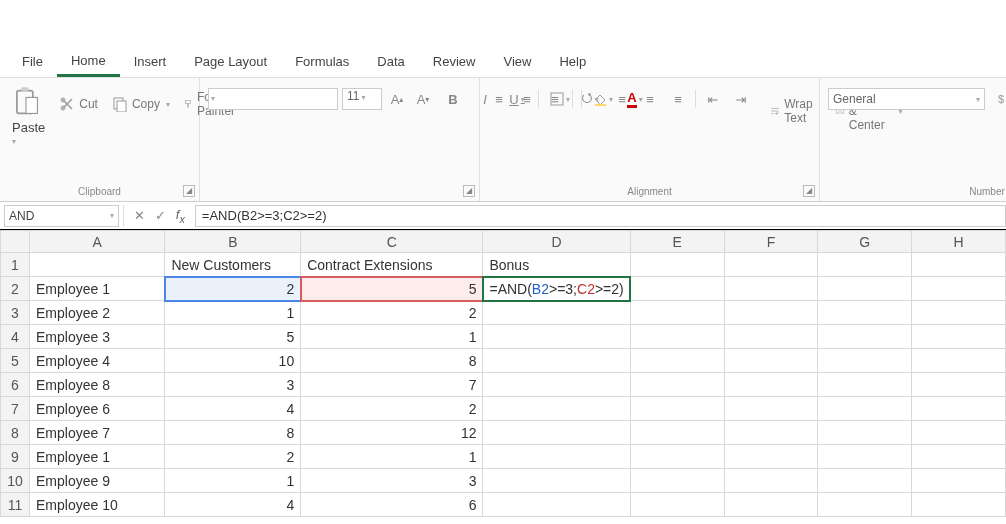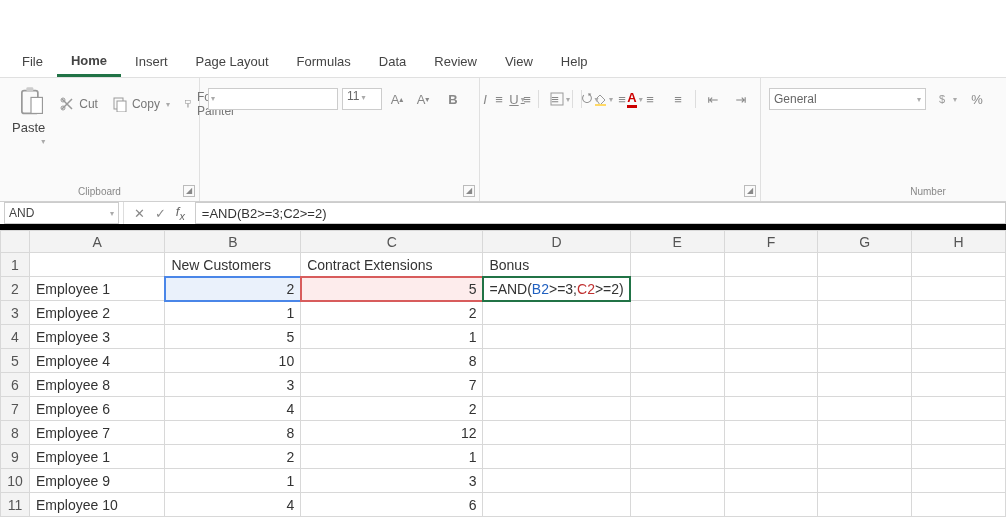--- a/index.html
+++ b/index.html
@@ -1,47 +1,47 @@
 <!DOCTYPE html>
 <html><head>
 <meta charset="utf-8">
 <style>
   * { box-sizing: border-box; margin: 0; padding: 0; }
   html, body { width: 1006px; height: 524px; font-family: "Segoe UI", Arial, sans-serif; font-size: 13px; color: #444; background: #fff; overflow: hidden; }
   
   
   .menubar { display: flex; align-items: center; height: 32px; padding: 0 8px; border-bottom: 1px solid #e0e0e0; background: #fff; margin-top: 46px; }
   .menubar .menu-item { padding: 6px 14px; cursor: pointer; color: #444; }
-  .menubar .menu-item.active { border-bottom: 3px solid #217346; font-weight: 700; }
+  .menubar .menu-item.active { border-bottom: 3px solid #217346; font-weight: 400; }
   
   
   .ribbon { display: flex; height: 124px; background: #fafafa; border-bottom: 1px solid #d0d0d0; }
   .group { display: flex; flex-direction: column; justify-content: space-between; border-right: 1px solid #e0e0e0; padding: 4px 8px 2px 8px; position: relative; }
   .group-body { display: flex; flex: 1; align-items: flex-start; gap: 6px; }
   .group-label { text-align: center; font-size: 10px; color: #888; padding: 2px 0; }
   .group-launcher { position: absolute; right: 4px; bottom: 4px; width: 12px; height: 12px; border: 1px solid #bbb; font-size: 8px; line-height: 10px; text-align: center; color: #888; }
   
   .vstack { display: flex; flex-direction: row; gap: 2px; }
   .hstack { display: flex; flex-direction: row; align-items: center; gap: 4px; }
   .btn { display: flex; align-items: center; gap: 4px; padding: 2px 4px; color: #777; font-size: 12px; cursor: pointer; }
   .btn svg { width: 16px; height: 16px; }
   .icon-btn { width: 22px; height: 22px; display: flex; align-items: center; justify-content: center; color: #888; cursor: pointer; font-size: 13px; }
   .dd::after { content: "▾"; font-size: 8px; margin-left: 2px; color: #aaa; }
   
-  .paste-block { display: flex; flex-direction: column; align-items: flex-end; gap: 2px; padding: 4px; }
+  .paste-block { display: flex; flex-direction: column; align-items: flex-start; gap: 2px; padding: 4px; }
   .paste-block svg { width: 28px; height: 32px; }
   
   .font-row { display: flex; gap: 4px; align-items: center; }
   .font-name { width: 130px; height: 22px; border: 1px solid #ccc; background: #fff; }
   .font-size { width: 40px; height: 22px; border: 1px solid #ccc; background: #fff; padding: 0 4px; font-size: 12px; color: #666; }
   
   .number-format { width: 157px; height: 22px; border: 1px solid #ccc; background: #fff; padding: 0 4px; font-size: 12px; color: #666; display: flex; align-items: center; justify-content: space-between; }
   
   
-  .formula-row { display: flex; align-items: center; height: 28px; border-bottom: 6px solid #000000; background: #fff; }
+  .formula-row { display: flex; align-items: center; height: 28px; border-bottom: 1px solid #000000; background: #fff; }
   .name-box { width: 115px; height: 22px; margin: 0 4px; border: 1px solid #ccc; display: flex; align-items: center; justify-content: space-between; padding: 0 4px; font-size: 12px; }
   .fx-btns { display: flex; align-items: center; gap: 10px; padding: 0 10px; color: #888; }
   .formula-input { flex: 1; height: 22px; border: 1px solid #ccc; padding: 0 6px; font-size: 13px; color: #333; display: flex; align-items: center; }
   .fx-label { font-style: italic; font-size: 13px; color: #666; }
   
   
   .grid-wrap { position: relative; overflow: hidden; }
   table.sheet { border-collapse: collapse; table-layout: fixed; }
   table.sheet th, table.sheet td { border: 1px solid #d8d8d8; font-size: 14px; color: #333; background: #fff; }
   table.sheet th { background: #f3f3f3; font-weight: normal; color: #555; text-align: center; }
@@ -167,21 +167,37 @@
         </div>
         <div class="hstack" style="gap:6px">
           <div class="icon-btn">≡</div>
           <div class="icon-btn">≡</div>
           <div class="icon-btn">≡</div>
           <div style="width:1px;height:18px;background:#ddd"></div>
           <div class="icon-btn">⇤</div>
           <div class="icon-btn">⇥</div>
         </div>
       </div>
+      <div class="vstack" style="gap:10px">
+        <div class="btn">
+          <svg viewBox="0 0 16 16">
+              <path d="M2 4h12M2 8h9a2 2 0 010 4H9m0 0l2-2m-2 2l2 2M2 12h4" stroke="#999" fill="none"></path>
+            </svg>
+          <span>Wrap Text</span>
+        </div>
+        <div class="btn dd">
+          <svg viewBox="0 0 16 16">
+              <rect x="1" y="4" width="14" height="8" fill="none" stroke="#999"></rect>
+              <path d="M5 8h6" stroke="#999"></path>
+            </svg>
+          <span>Merge &amp; Center</span>
+        </div>
+      </div>
     </div>
+    <div class="group-label">Alignment</div>
     <div class="group-launcher">◢</div>
   </div>
 
   <div class="group" style="flex:1">
     <div class="group-body vstack" style="gap:10px;padding-top:6px">
       <div class="number-format">
         <span>General</span>
         <span style="font-size:8px;color:#aaa">▾</span>
       </div>
       <div class="hstack" style="gap:8px">

